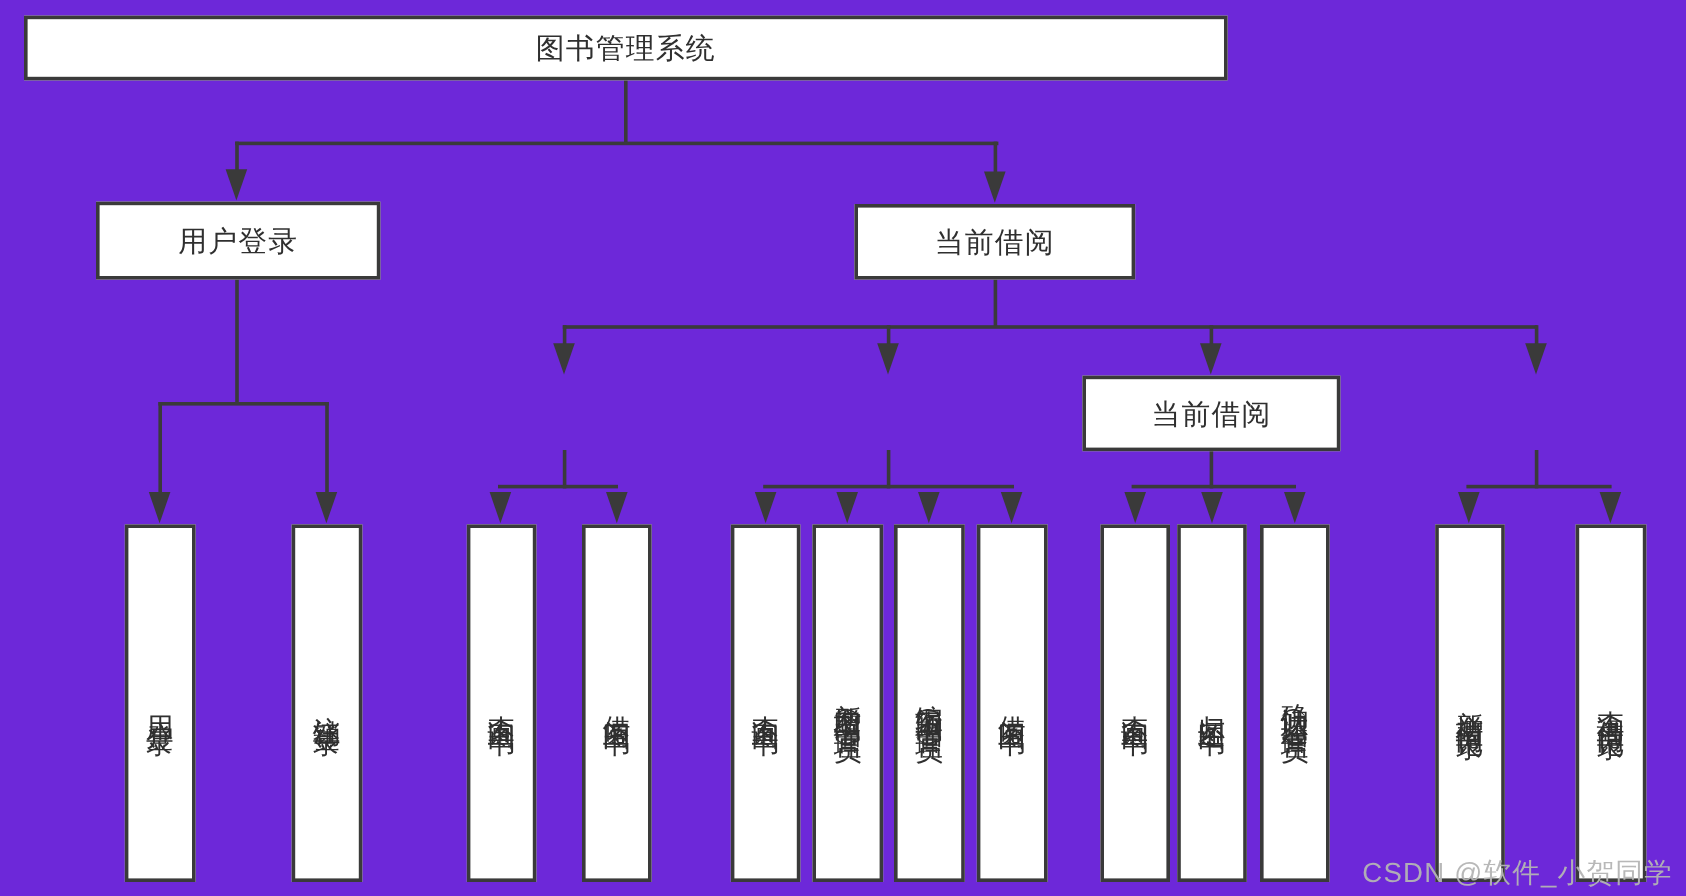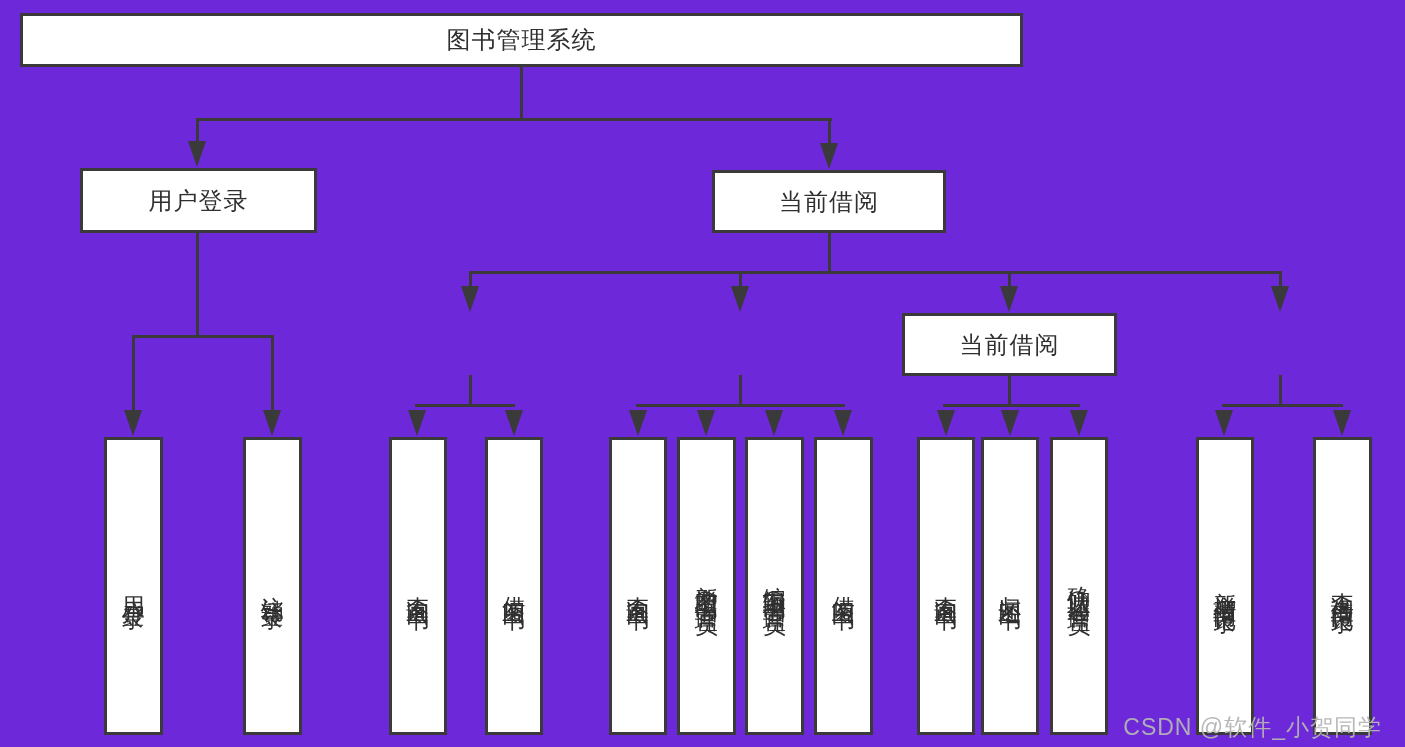--- a/index.html
+++ b/index.html
@@ -38,21 +38,21 @@
   .arr {
     position: absolute;
     width: 0;
     height: 0;
     border-left: 9px solid transparent;
     border-right: 9px solid transparent;
     border-top: 26px solid #3a3a3a;
   }
   .watermark {
     position: absolute;
-    right: 23px;
+    right: 11px;
     bottom: 4px;
     font-size: 23px;
     color: rgba(180,180,180,0.95);
     z-index: 10;
     letter-spacing: 1px;
     white-space: nowrap;
   }
 </style>
 </head>
 <body>

